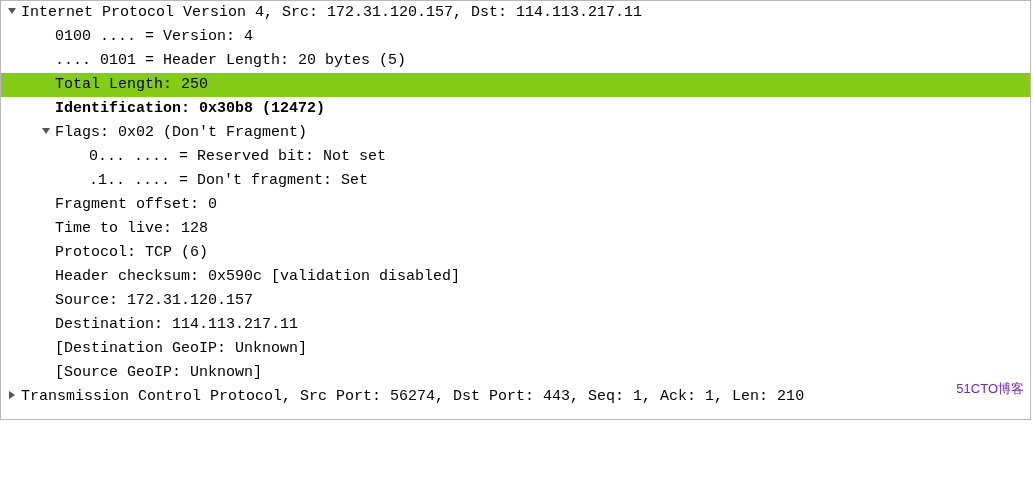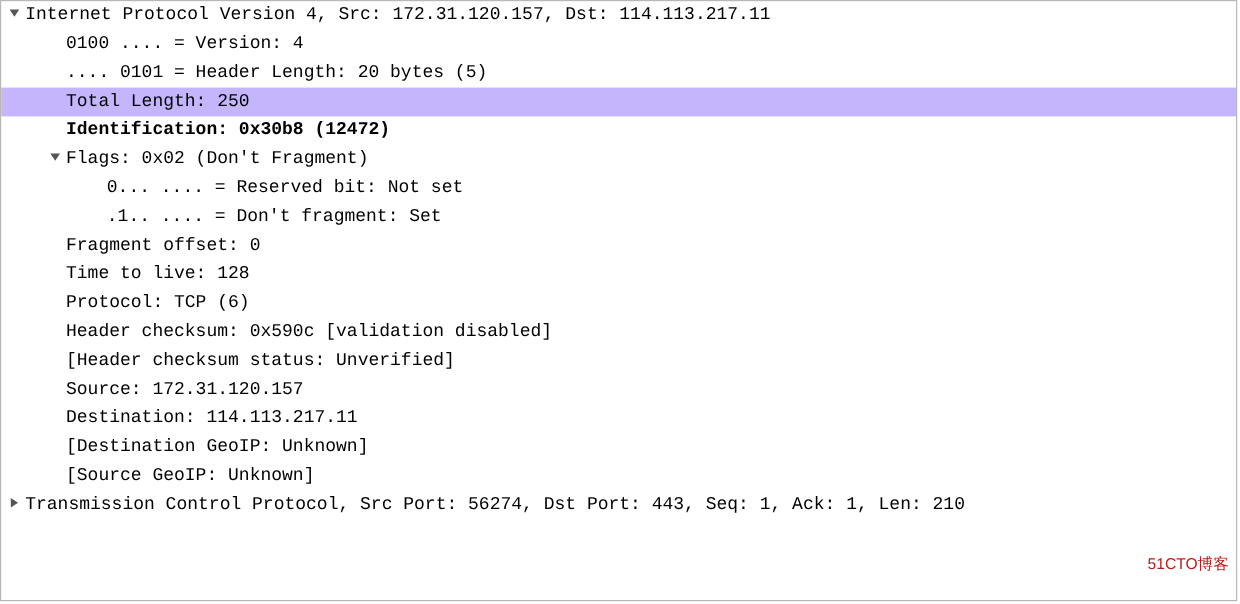--- a/index.html
+++ b/index.html
@@ -1,26 +1,26 @@
 <!DOCTYPE html>
 <html><head>
 <meta charset="utf-8">
 <style>
   html,body{margin:0;padding:0;width:1033px;height:503px;overflow:hidden;
     background:#fff;font-family:"Consolas","Courier New",monospace;
     font-size:15px;line-height:24px;color:#000;}
-  .panel{border:1px solid #b8b8b8;width:1031px;height:501px;
+  .panel{border:1px solid #b8b8b8;width:1031px;height:420px;
     box-sizing:border-box;background:#fff;position:relative;}
   .row{white-space:pre;position:relative;height:24px;}
   .tw{display:inline-block;width:14px;text-align:center;
     position:absolute;top:0;}
   .tw svg{width:10px;height:10px;}
   .txt{display:inline-block;}
-  .sel{background:#c4b5fd;}
-  .watermark{position:absolute;right:6px;bottom:18px;color:#b91c1c;
+  .sel{background:#84cc16;}
+  .watermark{position:absolute;right:6px;bottom:18px;color:#6d28d9;
     font-size:13px;pointer-events:none;font-family:sans-serif;}
 </style>
 </head>
 <body>
 
 <div class="panel">
   <div id="tree">
       <div class="row"><span class="tw" style="left: 4px;"><svg viewBox="0 0 10 10">
             <polygon points="1,2 9,2 5,8" fill="#555"></polygon>
           </svg></span><span class="txt" style="padding-left: 20px;">Internet Protocol Version 4, Src: 172.31.120.157, Dst: 114.113.217.11</span></div>
@@ -30,21 +30,20 @@
       <div class="row"><span class="txt" style="padding-left: 54px; font-weight: bold;">Identification: 0x30b8 (12472)</span></div>
       <div class="row"><span class="tw" style="left: 38px;"><svg viewBox="0 0 10 10">
             <polygon points="1,2 9,2 5,8" fill="#555"></polygon>
           </svg></span><span class="txt" style="padding-left: 54px;">Flags: 0x02 (Don't Fragment)</span></div>
       <div class="row"><span class="txt" style="padding-left: 88px;">0... .... = Reserved bit: Not set</span></div>
       <div class="row"><span class="txt" style="padding-left: 88px;">.1.. .... = Don't fragment: Set</span></div>
       <div class="row"><span class="txt" style="padding-left: 54px;">Fragment offset: 0</span></div>
       <div class="row"><span class="txt" style="padding-left: 54px;">Time to live: 128</span></div>
       <div class="row"><span class="txt" style="padding-left: 54px;">Protocol: TCP (6)</span></div>
       <div class="row"><span class="txt" style="padding-left: 54px;">Header checksum: 0x590c [validation disabled]</span></div>
-      <div class="row"><span class="txt" style="padding-left: 54px;">[Header checksum status: Unverified]</span></div>
       <div class="row"><span class="txt" style="padding-left: 54px;">Source: 172.31.120.157</span></div>
       <div class="row"><span class="txt" style="padding-left: 54px;">Destination: 114.113.217.11</span></div>
       <div class="row"><span class="txt" style="padding-left: 54px;">[Destination GeoIP: Unknown]</span></div>
       <div class="row"><span class="txt" style="padding-left: 54px;">[Source GeoIP: Unknown]</span></div>
       <div class="row"><span class="tw" style="left: 4px;"><svg viewBox="0 0 10 10">
             <polygon points="2,1 8,5 2,9" fill="#555"></polygon>
           </svg></span><span class="txt" style="padding-left: 20px;">Transmission Control Protocol, Src Port: 56274, Dst Port: 443, Seq: 1, Ack: 1, Len: 210</span></div>
     </div>
   <div class="watermark">51CTO博客</div>
 </div>

